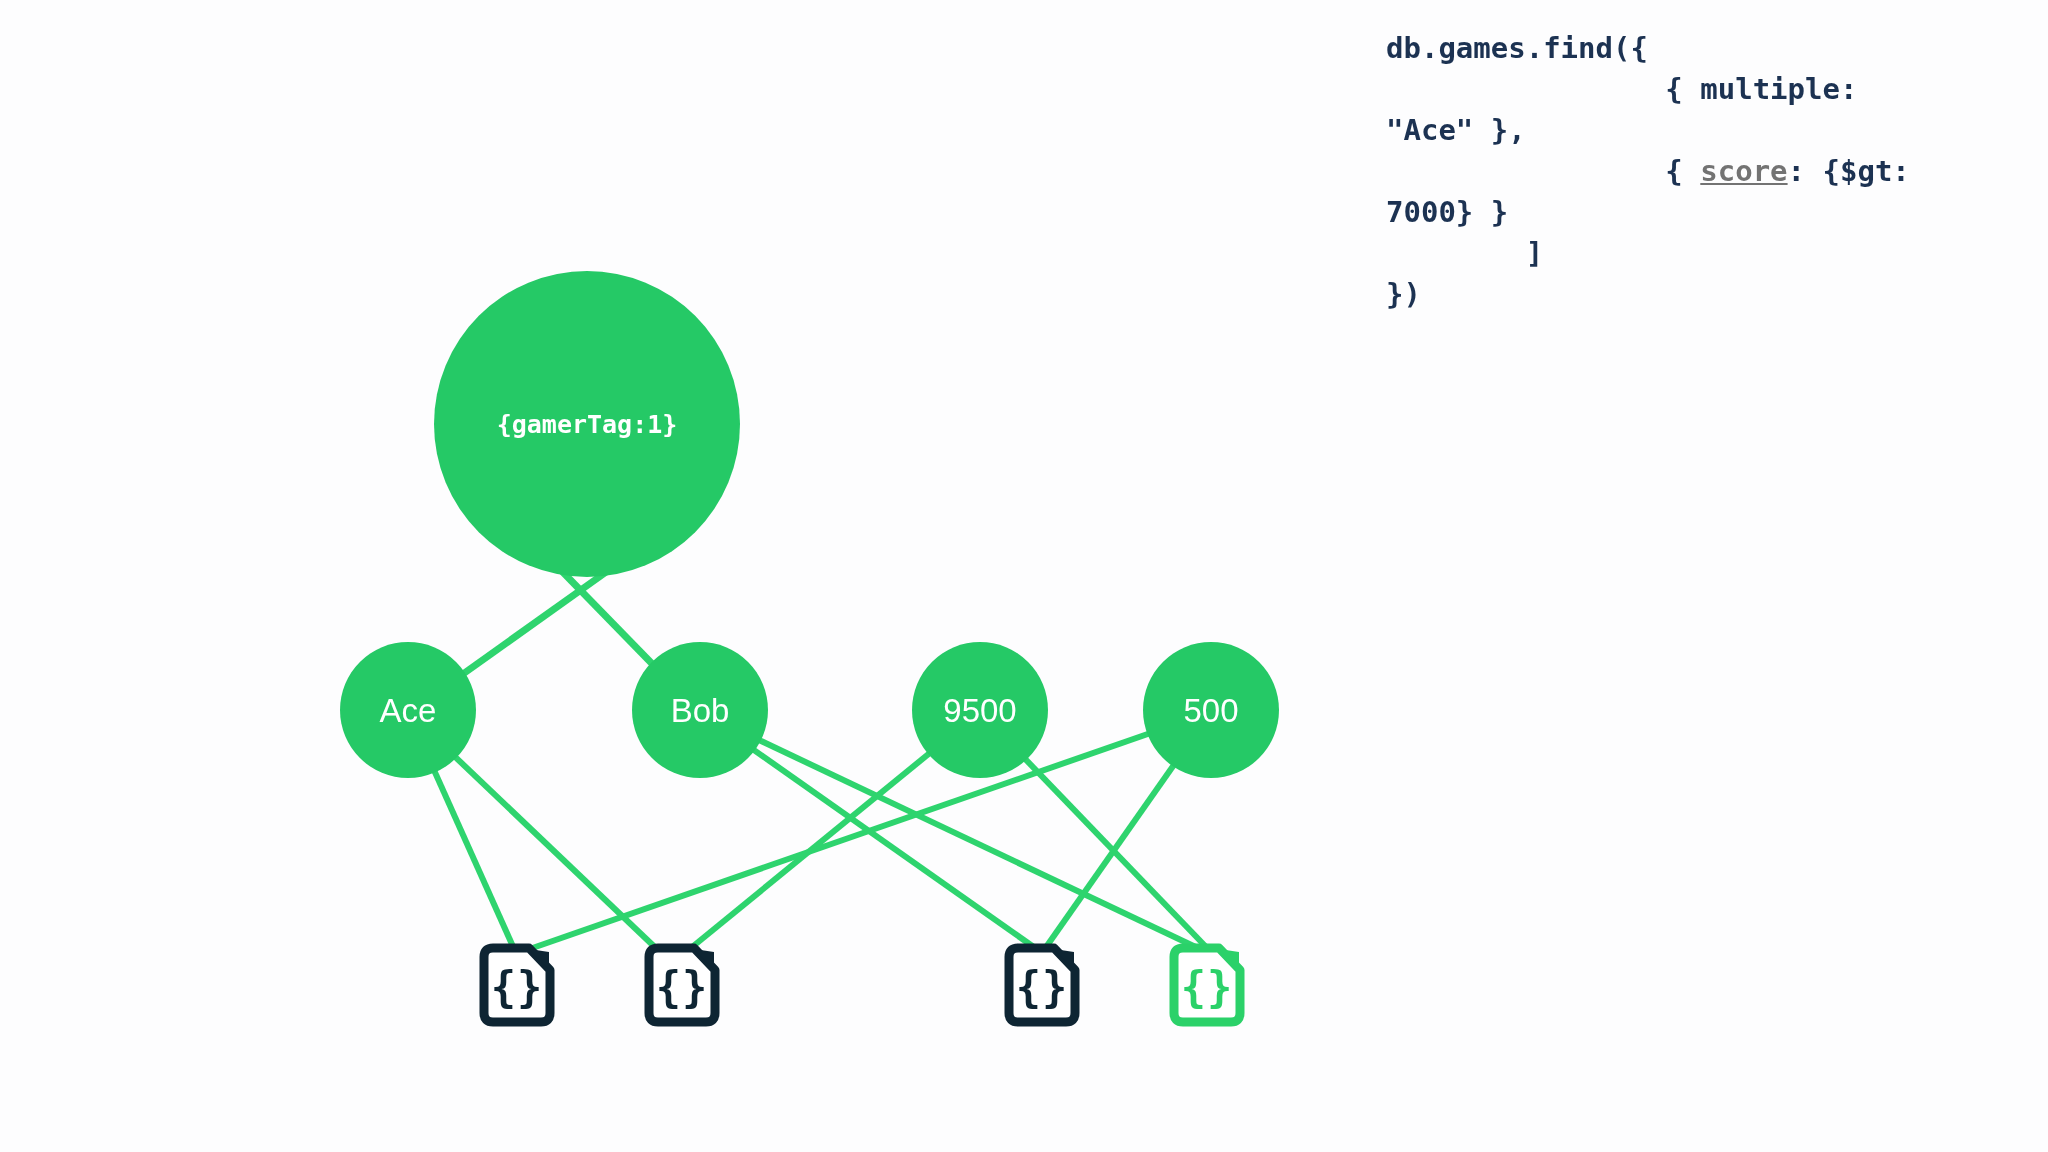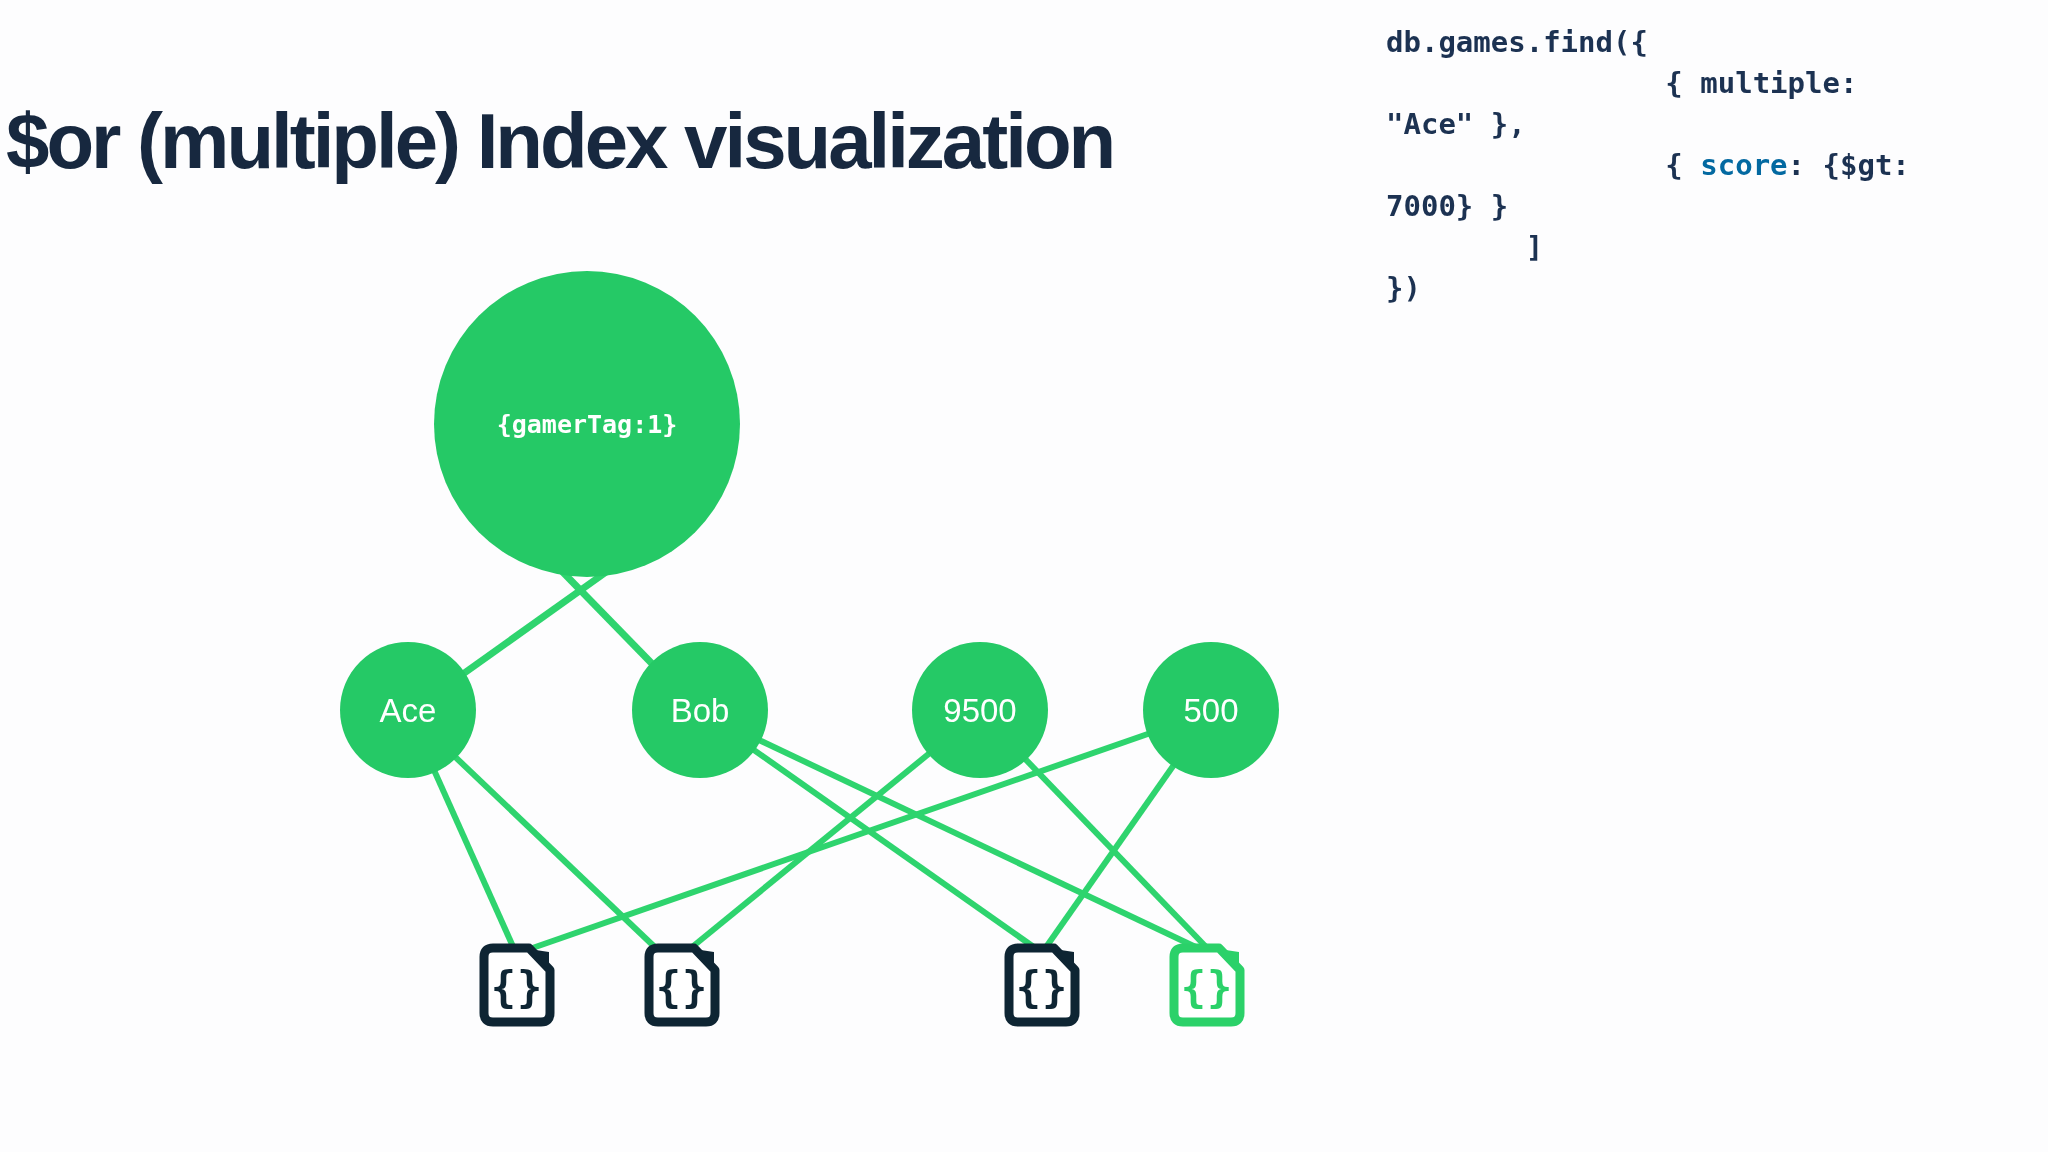--- a/index.html
+++ b/index.html
@@ -14,52 +14,51 @@
     position:absolute;
     left:6px;top:44px;
     font-size:78px;
     font-weight:700;
     letter-spacing:-3px;
     color:#17283f;
     white-space:nowrap;
   }
   .code-block{
     position:absolute;
-    left:1386px;top:22px;
+    left:1386px;top:28px;
     width:650px;
     font-family:"DejaVu Sans Mono","Liberation Mono",monospace;
     font-weight:700;
     font-size:29px;
     line-height:41px;
     color:#1c3252;
   }
   .code-line{white-space:pre;}
   .c-base{color:#1c3252;}
   .c-magenta{color:#e5198f;}
-  .c-cyan{color:#0369a1;}
+  .c-cyan{color:#737373;text-decoration:underline;}
   svg.diagram{position:absolute;left:0;top:0;}
   .node-label{
     font-family:"Liberation Sans",sans-serif;
     fill:#ffffff;
   }
   .node-label-mono{
     font-family:"DejaVu Sans Mono","Liberation Mono",monospace;
     font-weight:700;
     fill:#ffffff;
   }
   .doc-brace{
     font-family:"DejaVu Sans Mono","Liberation Mono",monospace;
     font-weight:700;
   }
 </style>
 </head>
 <body>
 
 <div class="stage">
-  <h1 class="slide-title">$or (multiple) Index visualization</h1>
 
   <div class="code-block" id="code-block">
       <div class="code-line"><span class="c-base">db.games.find({</span></div>
       <div class="code-line"><span class="c-base">                { multiple:</span></div>
       <div class="code-line"><span class="c-base">"Ace" },</span></div>
       <div class="code-line"><span class="c-base">                { </span><span class="c-cyan">score</span><span class="c-base">: {$gt:</span></div>
       <div class="code-line"><span class="c-base">7000} }</span></div>
       <div class="code-line"><span class="c-base">        ]</span></div>
       <div class="code-line"><span class="c-base">})</span></div>
     </div>

